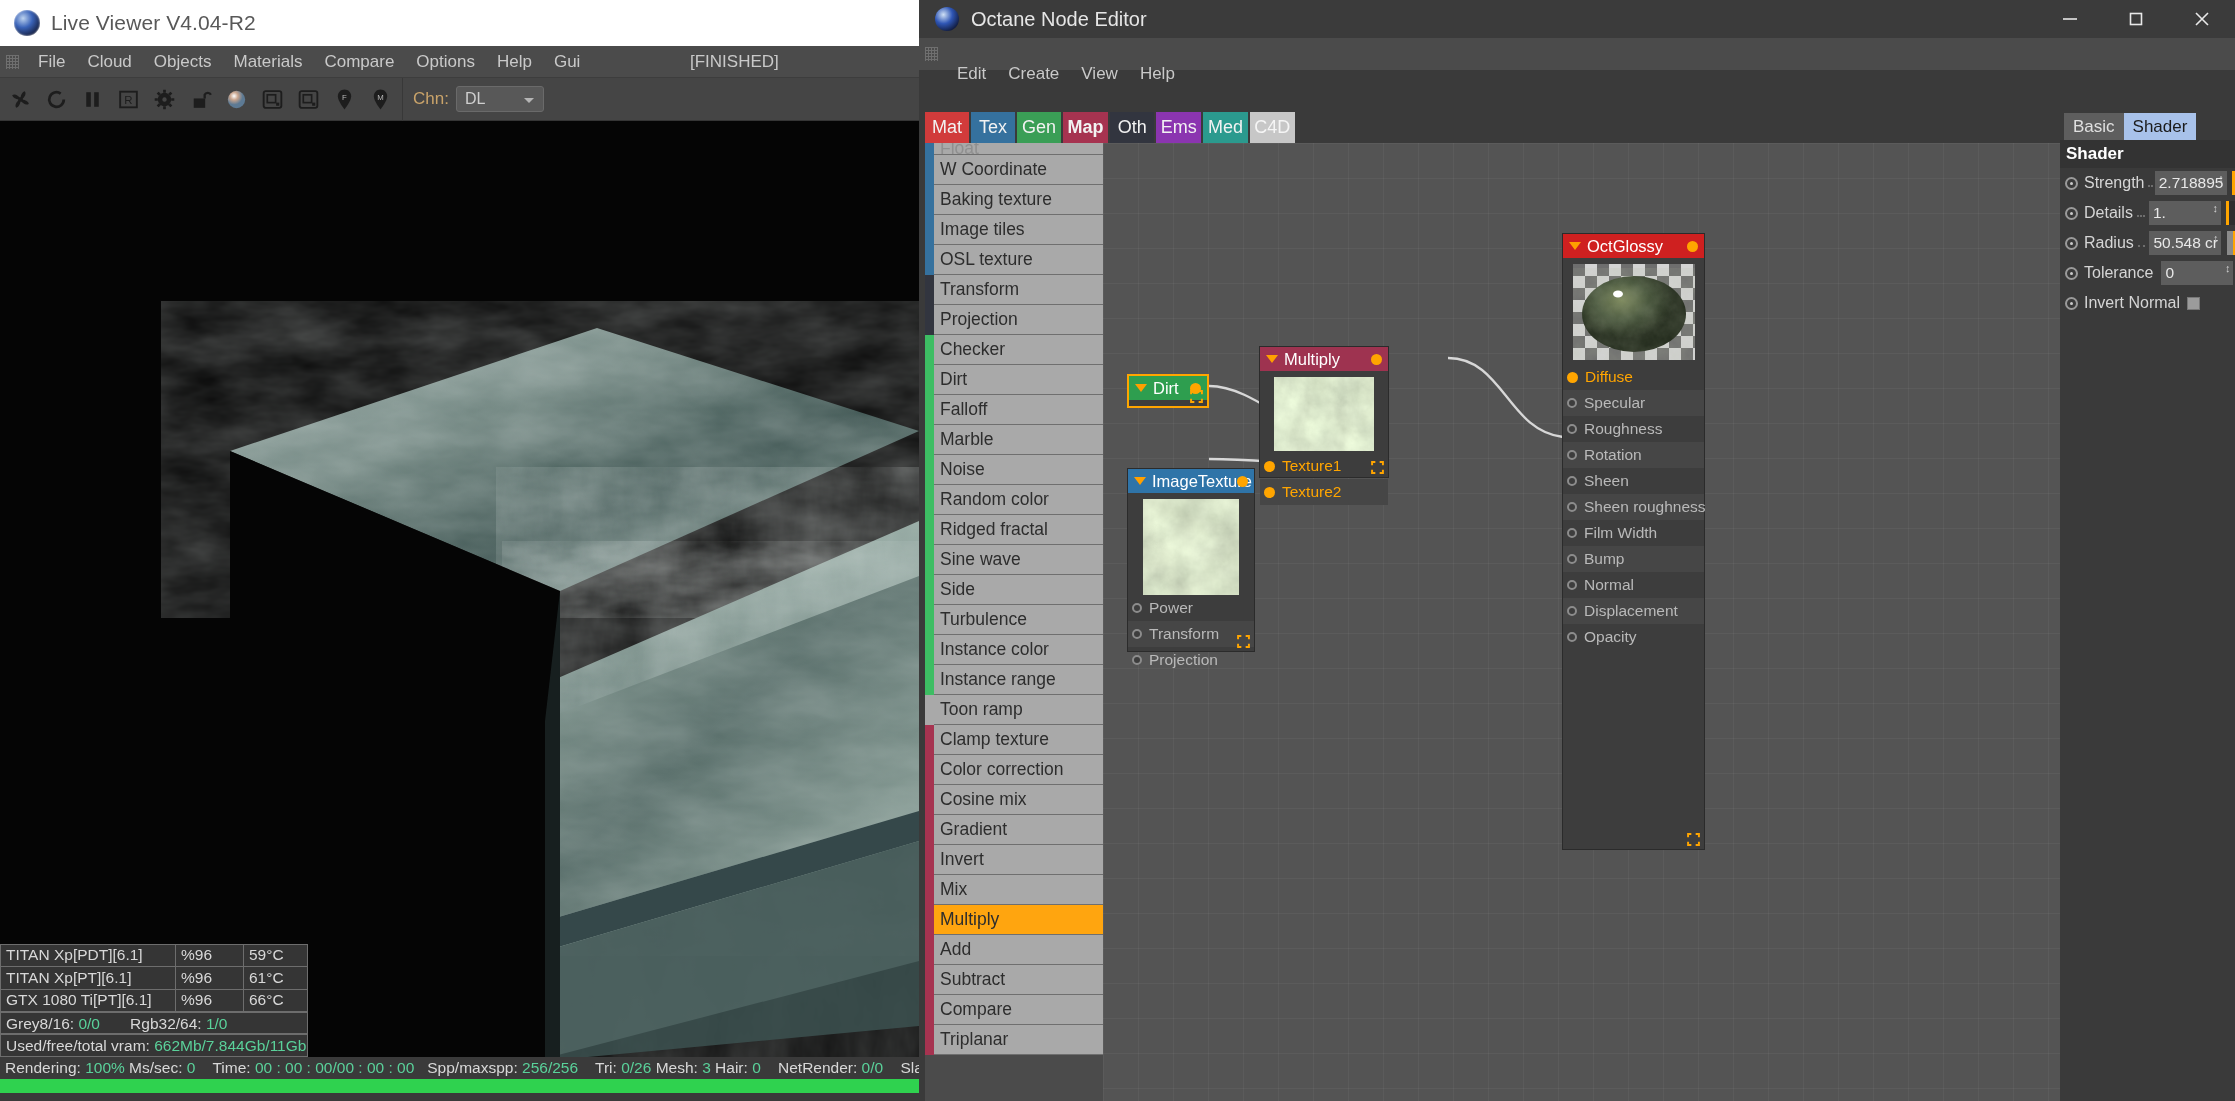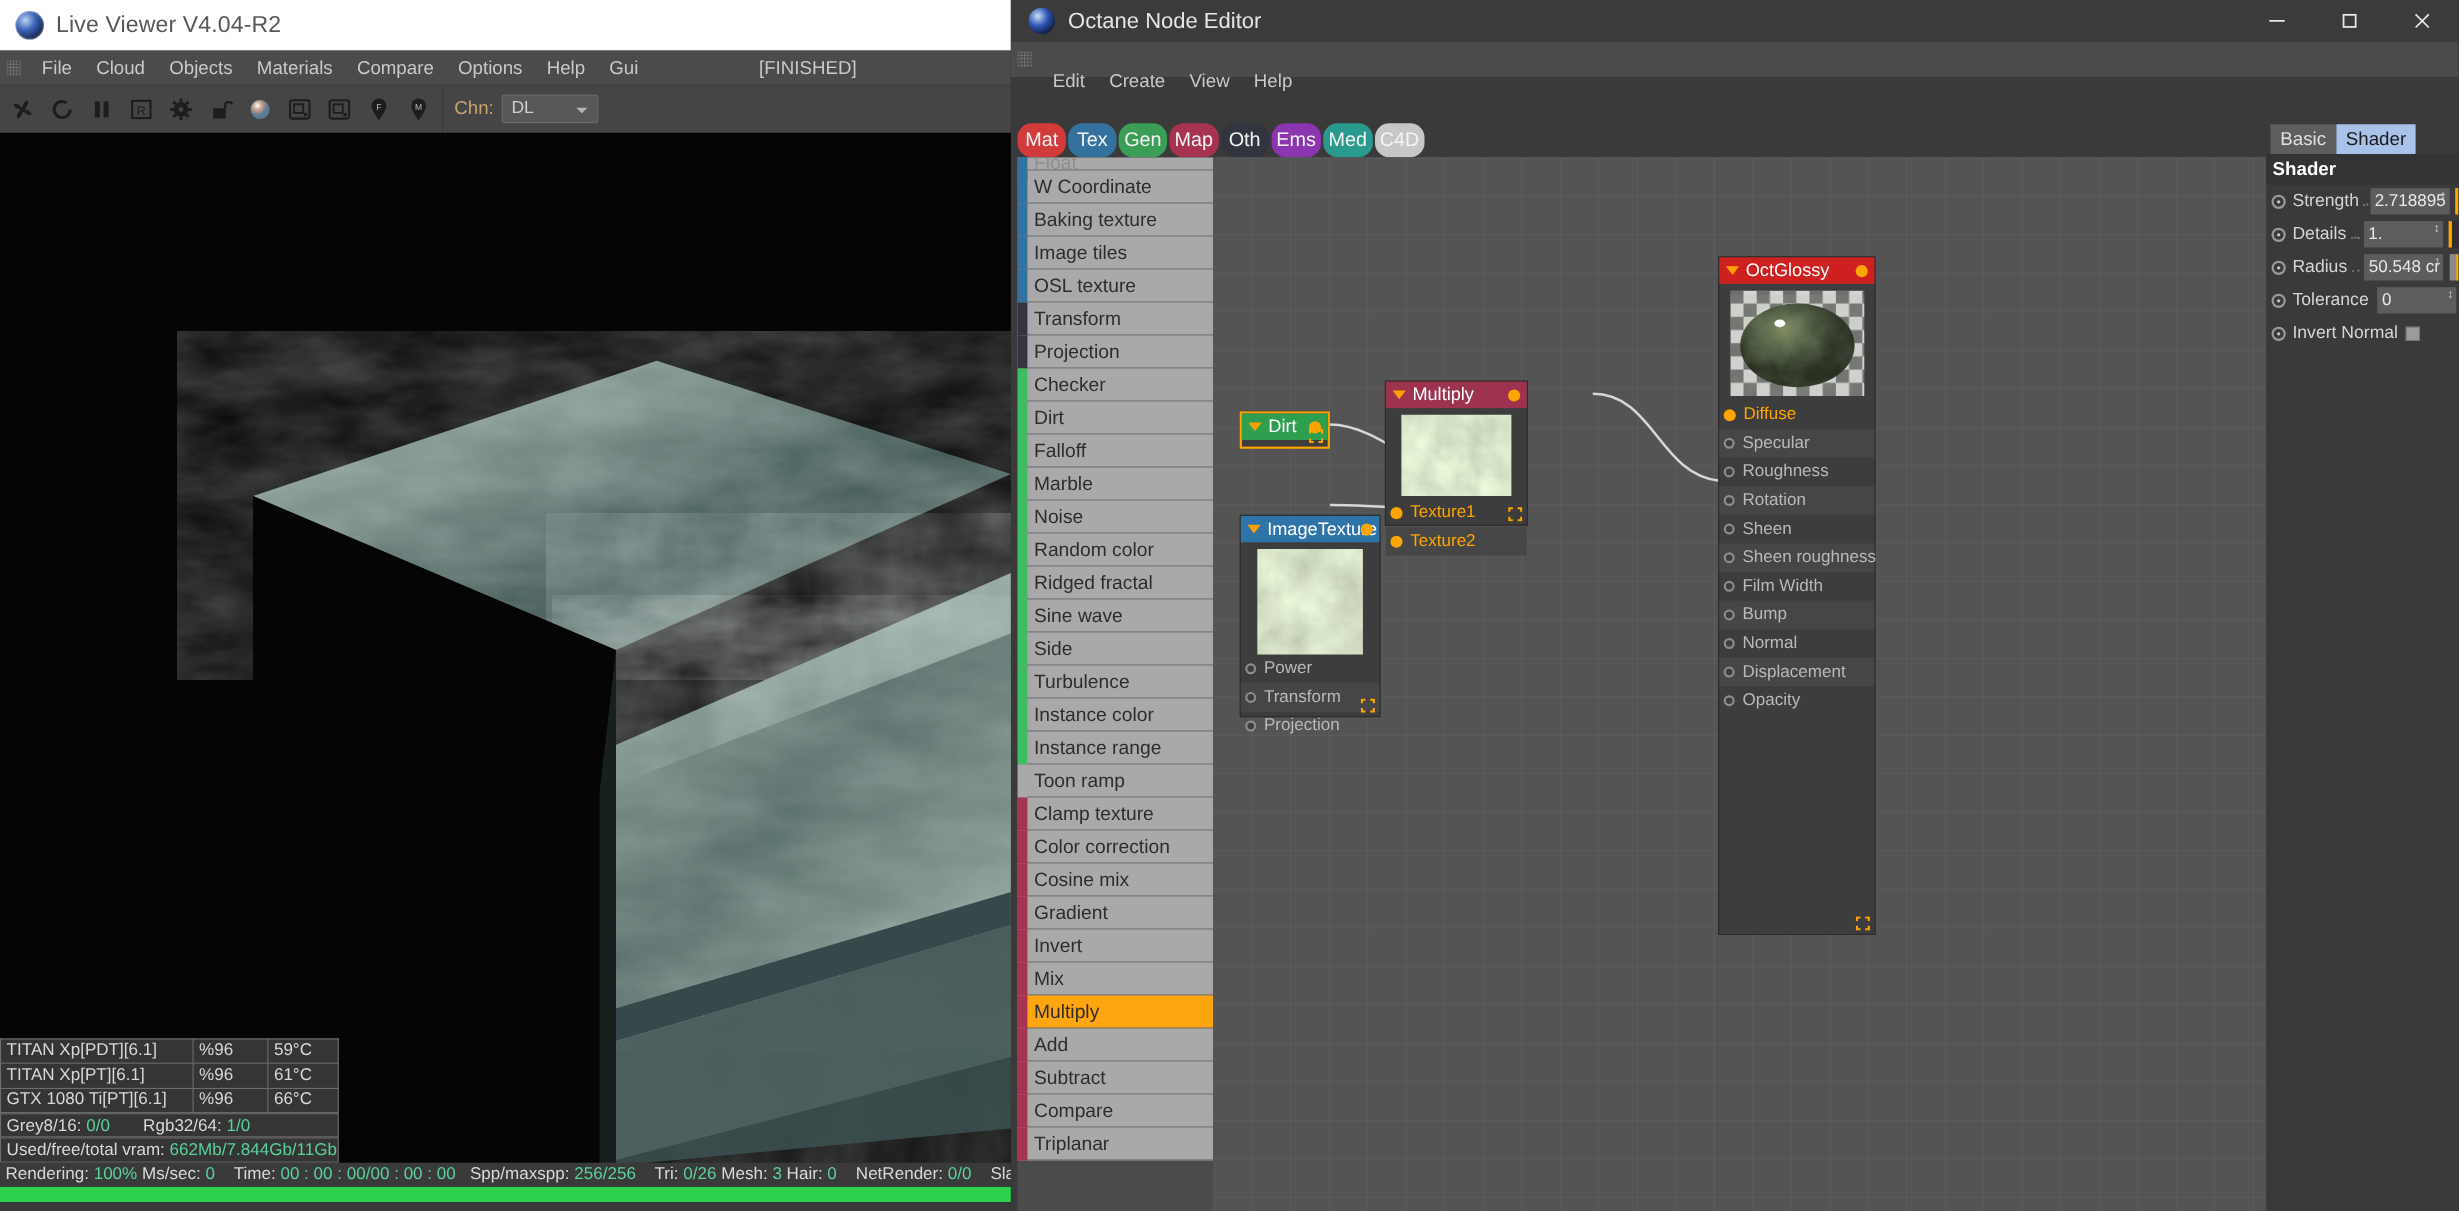--- a/index.html
+++ b/index.html
@@ -85,21 +85,21 @@
      display:flex; align-items:center; padding-left:7px; }
   .getmat { height:28px; background:#6c6c6c; border:1px solid #7e7e7e; border-radius:4px;
      color:#e2e2e2; font-size:17px; display:flex; align-items:center; padding:0 9px; }
   .dashline { width:26px; height:1px; background:#9a9a9a; margin:0 8px; }
   .searchlbl { font-size:17px; color:#cacaca; margin-right:30px; }
   .searchbox { width:172px; height:28px; background:#2d2d2d; border:1px solid #5c5c5c; }
 
   
   .cat-tabs { position:absolute; left:6px; top:112px; width:372px; height:31px; display:flex; }
   .cat { height:31px; min-width:44px; display:flex; align-items:center; justify-content:center;
-     color:#f2f2f2; font-size:18px; margin-right:2px; padding:0 6px;border-radius:13px; }
+     color:#f2f2f2; font-size:18px; margin-right:2px; padding:0 6px; }
 
   
   .node-list { position:absolute; left:6px; top:143px; width:178px; height:958px;
      overflow:hidden; background:#4b4b4b; }
   .nl-item { height:30px; display:flex; align-items:center; border-bottom:1px solid #6f6f6f;
      background:#a9a9a9; }
   .nl-bar { width:9px; height:30px; flex:0 0 auto; }
   .nl-label { font-size:17.5px; color:#2d2d2d; padding-left:6px; white-space:nowrap; }
   .nl-item.sel { background:#ffa50f; }
   .nl-item.cut { height:12px; }
@@ -427,21 +427,21 @@
     <div class="cat-tabs" id="cat-tabs">
         <div class="cat" style="background: rgb(209, 59, 59);">
           <span>Mat</span>
         </div>
         <div class="cat" style="background: rgb(53, 113, 158);">
           <span>Tex</span>
         </div>
         <div class="cat" style="background: rgb(58, 158, 86);">
           <span>Gen</span>
         </div>
-        <div class="cat" style="background: rgb(166, 51, 80);">
+        <div class="cat" style="background: rgb(166, 51, 80); font-weight: bold;">
           <span>Map</span>
         </div>
         <div class="cat" style="background: rgb(50, 53, 63); outline: 0px;">
           <span>Oth</span>
         </div>
         <div class="cat" style="background: rgb(139, 53, 176);">
           <span>Ems</span>
         </div>
         <div class="cat" style="background: rgb(43, 154, 142);">
           <span>Med</span>

